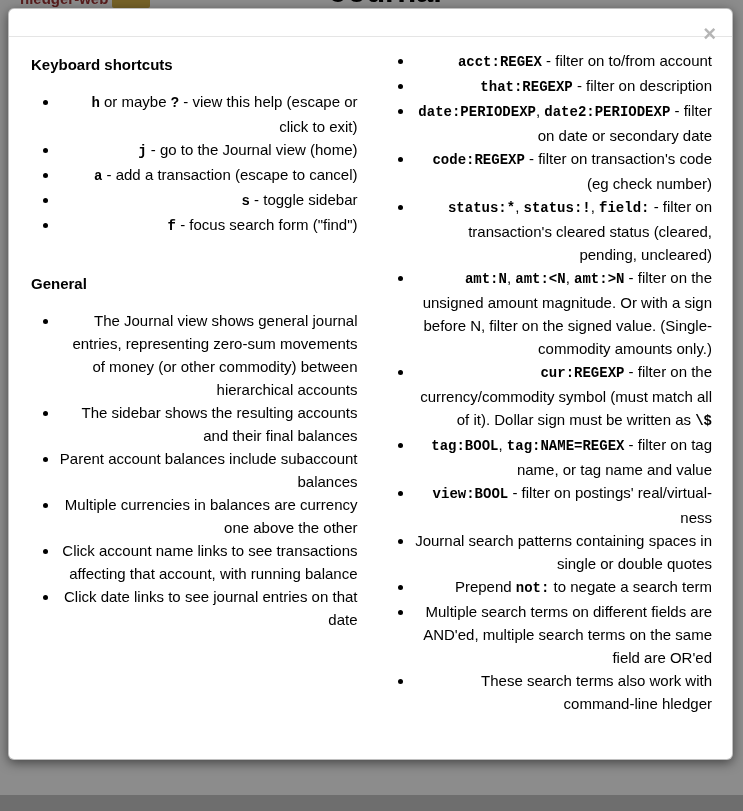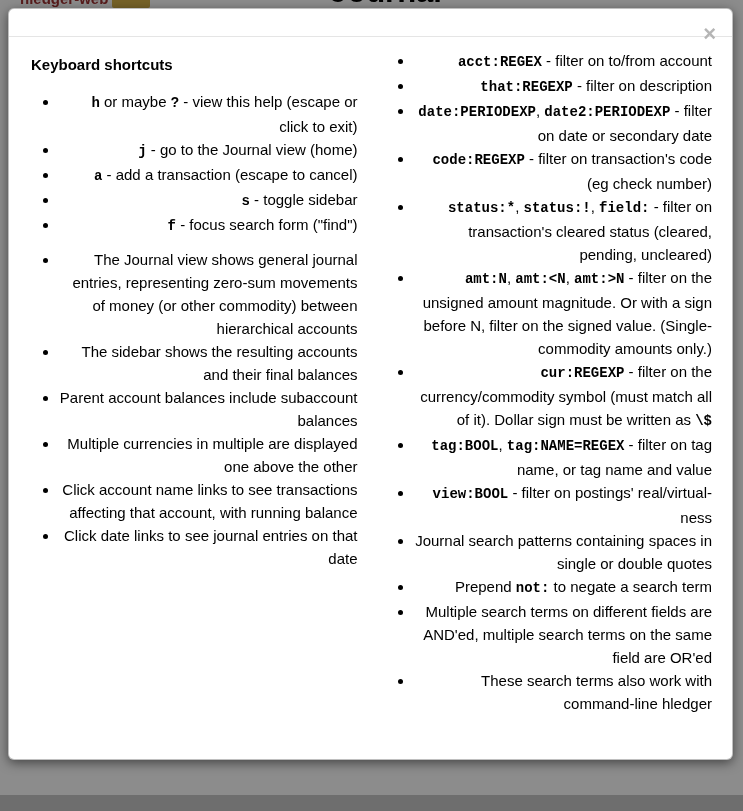--- a/index.html
+++ b/index.html
@@ -172,25 +172,26 @@
   <div class="modal-body">
     <div class="col col-left">
       <b class="section-heading">Keyboard shortcuts</b>
       <ul class="help-list">
           <li><code>h</code> or maybe <code>?</code> - view this help (escape or click to exit)</li>
           <li><code>j</code> - go to the Journal view (home)</li>
           <li><code>a</code> - add a transaction (escape to cancel)</li>
           <li><code>s</code> - toggle sidebar</li>
           <li><code>f</code> - focus search form ("find")</li>
         </ul>
+      <b class="section-heading spaced">General</b>
       <ul class="help-list">
           <li>The Journal view shows general journal entries, representing zero-sum movements of money (or other commodity) between hierarchical accounts</li>
           <li>The sidebar shows the resulting accounts and their final balances</li>
           <li>Parent account balances include subaccount balances</li>
-          <li>Multiple currencies in multiple are displayed one above the other</li>
+          <li>Multiple currencies in balances are currency one above the other</li>
           <li>Click account name links to see transactions affecting that account, with running balance</li>
           <li>Click date links to see journal entries on that date</li>
         </ul>
     </div>
     <div class="col col-right">
       <ul class="help-list">
           <li><code>acct:REGEX</code> - filter on to/from account</li>
           <li><code>that:REGEXP</code> - filter on description</li>
           <li><code>date:PERIODEXP</code>, <code>date2:PERIODEXP</code> - filter on date or secondary date</li>
           <li><code>code:REGEXP</code> - filter on transaction's code (eg check number)</li>

